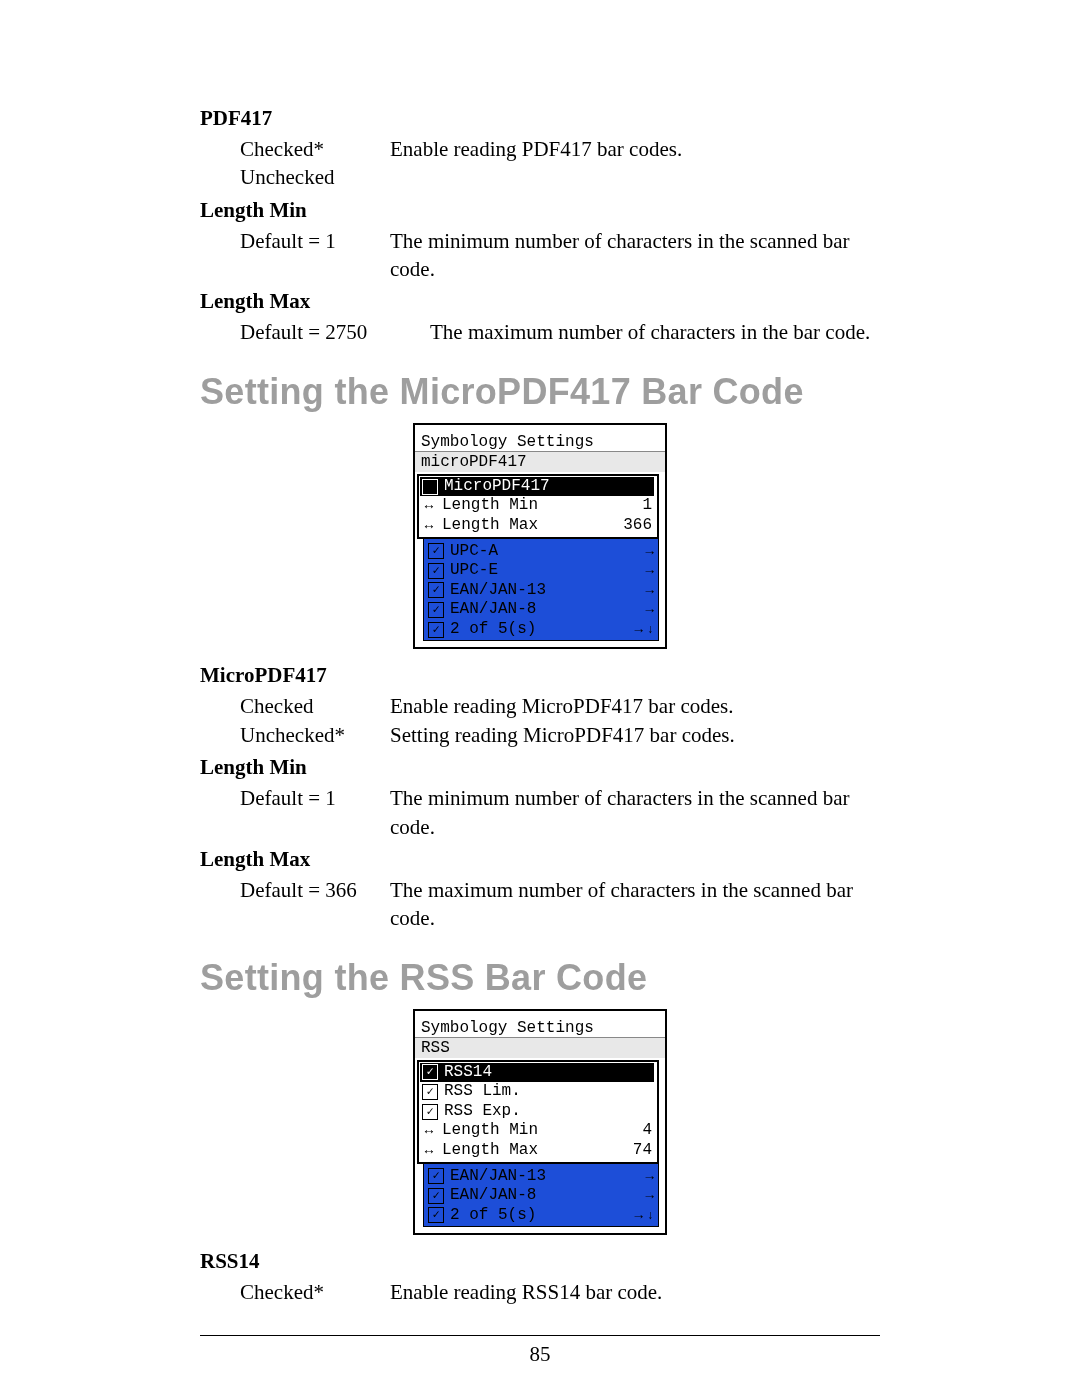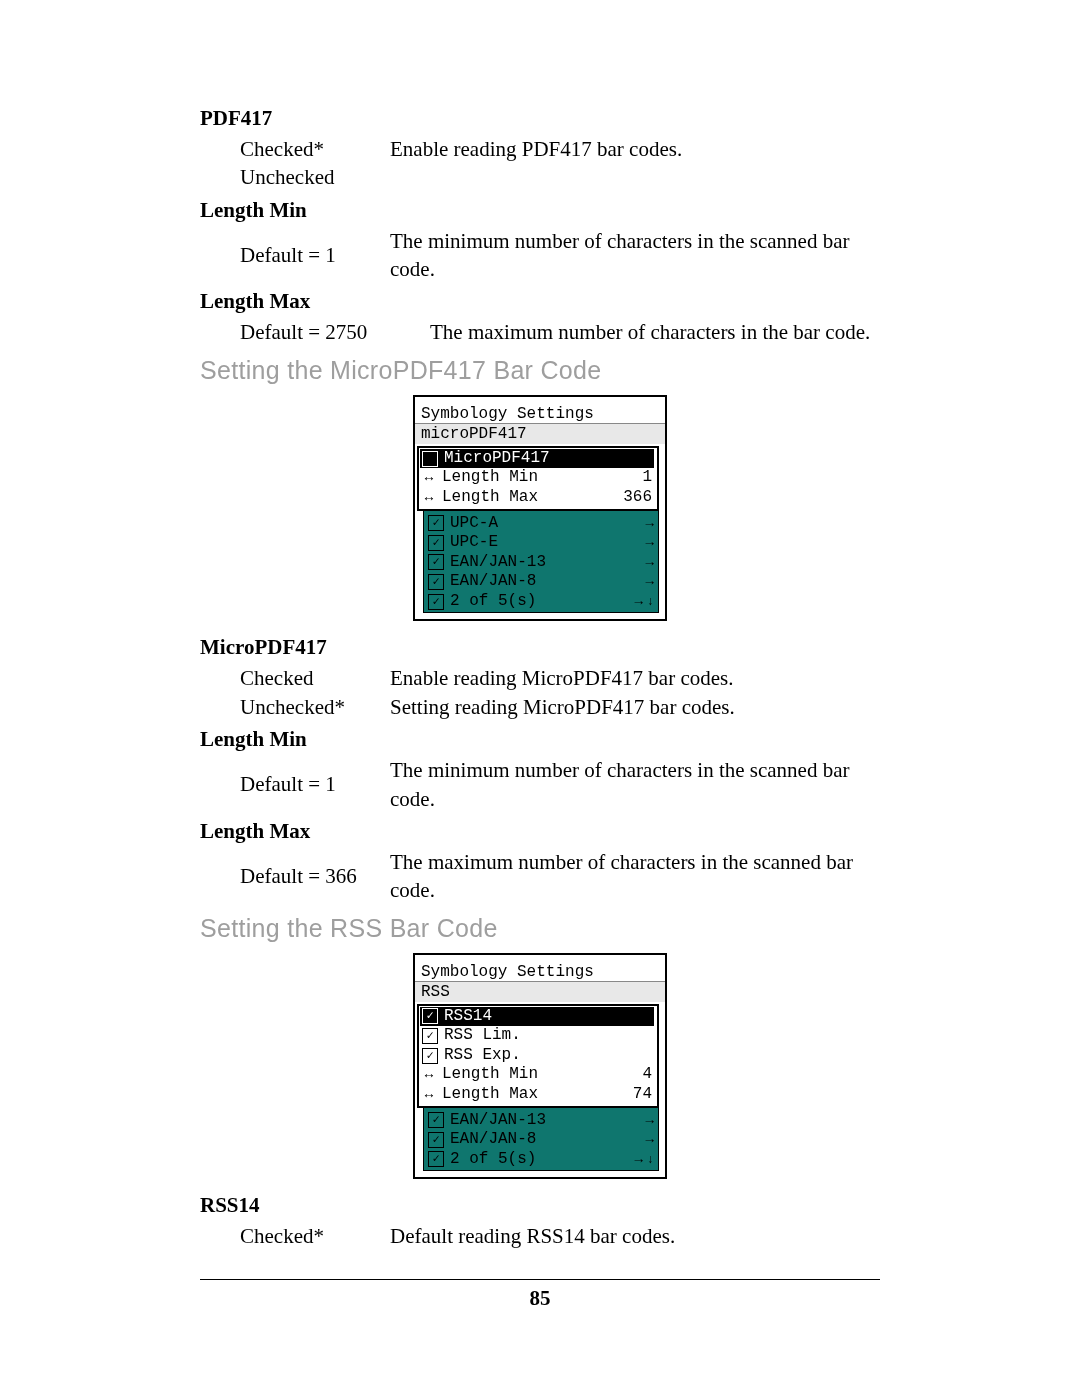--- a/index.html
+++ b/index.html
@@ -1,42 +1,42 @@
 <!DOCTYPE html>
 <html><head>
 <meta charset="utf-8">
 <style>
 html,body{margin:0;padding:0;background:#fff;font-family:"Times New Roman",Times,serif;color:#000}
 .page{width:940px;min-height:1397px;margin:0 auto;padding:100px 130px 50px;box-sizing:border-box;position:relative}
 .setting-block{margin-bottom:6px}
 .setting-name{font-weight:bold;font-size:21px;margin:6px 0 4px}
-.kv{display:flex;align-items:center;font-size:21px;line-height:1.35;margin-left:40px}
+.kv{display:flex;align-items:flex-start;font-size:21px;line-height:1.35;margin-left:40px}
 .kv .k{min-width:150px}
 .kv-wide .k{min-width:190px}
-.section-title{font-family:Arial,Helvetica,sans-serif;font-weight:400;color:#9e9e9e;font-size:25px;letter-spacing:.3px;margin:9px 0 10px}
+.section-title{font-family:Arial,Helvetica,sans-serif;font-weight:700;color:#9e9e9e;font-size:36px;letter-spacing:.3px;margin:24px 0 10px}
 .fig-wrap{display:flex;justify-content:center;margin:6px 0 14px}
 .device{border:2px solid #000;background:#fff;width:250px}
 .dev-title{font-family:"Courier New",monospace;font-size:16px;padding:8px 6px 0;border-bottom:1px solid #888}
 .dev-sub{font-family:"Courier New",monospace;font-size:16px;padding:1px 6px;background:#e8e8e8}
 .overlay{position:relative;margin:2px 6px 2px 2px;border:2px solid #000;background:#fff;padding:1px 3px 1px 1px;z-index:2}
 .row{display:flex;align-items:center;font-family:"Courier New",monospace;font-size:16px;line-height:1.1;padding:1px 2px;gap:6px}
 .row .val{margin-left:auto}
 .row.hl{background:#000;color:#fff}
 .row.hl .cbx{border-color:#fff}
 .cbx{width:14px;height:14px;border:1.5px solid #000;display:inline-flex;align-items:center;justify-content:center;flex:0 0 14px}
 .cbx::after{content:"";}
 .cbx.ck::after{content:"✓";font-size:12px;line-height:1}
 .barrow{width:14px;flex:0 0 14px;display:inline-flex;justify-content:center}
 .barrow::after{content:"↔";font-size:14px}
-.lower{position:relative;margin:-6px 6px 6px 8px;border:1.5px solid #000;background:#0f766e;padding:6px 2px 1px 2px;z-index:1}
+.lower{position:relative;margin:-6px 6px 6px 8px;border:1.5px solid #000;background:#1d4ed8;padding:6px 2px 1px 2px;z-index:1}
 .lower .row .rarrow{margin-left:auto}
 .rarrow::after{content:"→";font-size:14px}
 .darrow::after{content:"↓";font-size:12px;margin-left:-2px}
 .hr{border-top:1.5px solid #000;margin-top:28px}
-.pgnum{text-align:center;font-size:21px;margin-top:6px;font-weight:bold}
+.pgnum{text-align:center;font-size:21px;margin-top:6px;font-weight:normal}
 </style>
 </head>
 <body>
 
 <div class="page">
 
   <div class="setting-block">
     <div class="setting-name">PDF417</div>
     <div class="kv">
       <span class="k">Checked*</span>
@@ -180,19 +180,19 @@
             <span class="darrow"></span>
           </div>
       </div>
     </div>
   </div>
 
   <div class="setting-block">
     <div class="setting-name">RSS14</div>
     <div class="kv">
       <span class="k">Checked*</span>
-      <span>Default reading RSS14 bar codes.</span>
+      <span>Enable reading RSS14 bar code.</span>
     </div>
   </div>
 
   <div class="hr"></div>
   <div class="pgnum">85</div>
 </div>
 
 </body></html>

